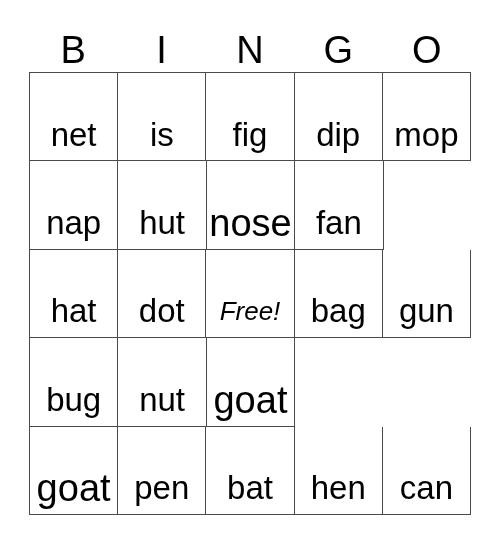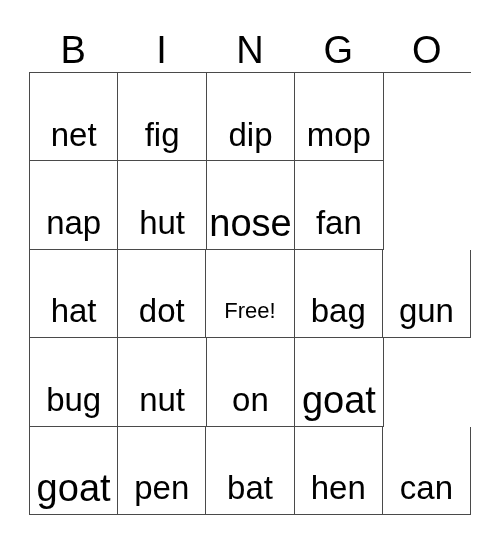--- a/index.html
+++ b/index.html
@@ -73,41 +73,45 @@
     white-space: nowrap;
     padding: 0 2px;
     margin-top: 36px;
   }
 
   
   .cell-text.len4 {
     font-size: 38px;
   }
   .cell-text.len5 {
-    font-size: 22px;
+    font-size: 26px;
+    font-style: italic;
   }
 </style>
 </head>
 <body>
 
 <div class="card">
 
   <div class="header-row">
     <div class="header-cell">B</div>
     <div class="header-cell">I</div>
     <div class="header-cell">N</div>
     <div class="header-cell">G</div>
     <div class="header-cell">O</div>
   </div>
 
   <div class="grid">
 
     <div class="grid-row">
       <div class="cell">
           <span class="cell-text">net</span>
+        </div>
+      <div class="cell">
+          <span class="cell-text">is</span>
         </div>
       <div class="cell">
           <span class="cell-text">fig</span>
         </div>
       <div class="cell">
           <span class="cell-text">dip</span>
         </div>
       <div class="cell">
           <span class="cell-text">mop</span>
         </div>
@@ -147,23 +151,20 @@
     </div>
 
     <div class="grid-row">
       <div class="cell">
           <span class="cell-text">bug</span>
         </div>
       <div class="cell">
           <span class="cell-text">nut</span>
         </div>
       <div class="cell">
-          <span class="cell-text">on</span>
-        </div>
-      <div class="cell">
           <span class="cell-text len4">goat</span>
         </div>
     </div>
 
     <div class="grid-row">
       <div class="cell">
           <span class="cell-text len4">goat</span>
         </div>
       <div class="cell">
           <span class="cell-text">pen</span>

